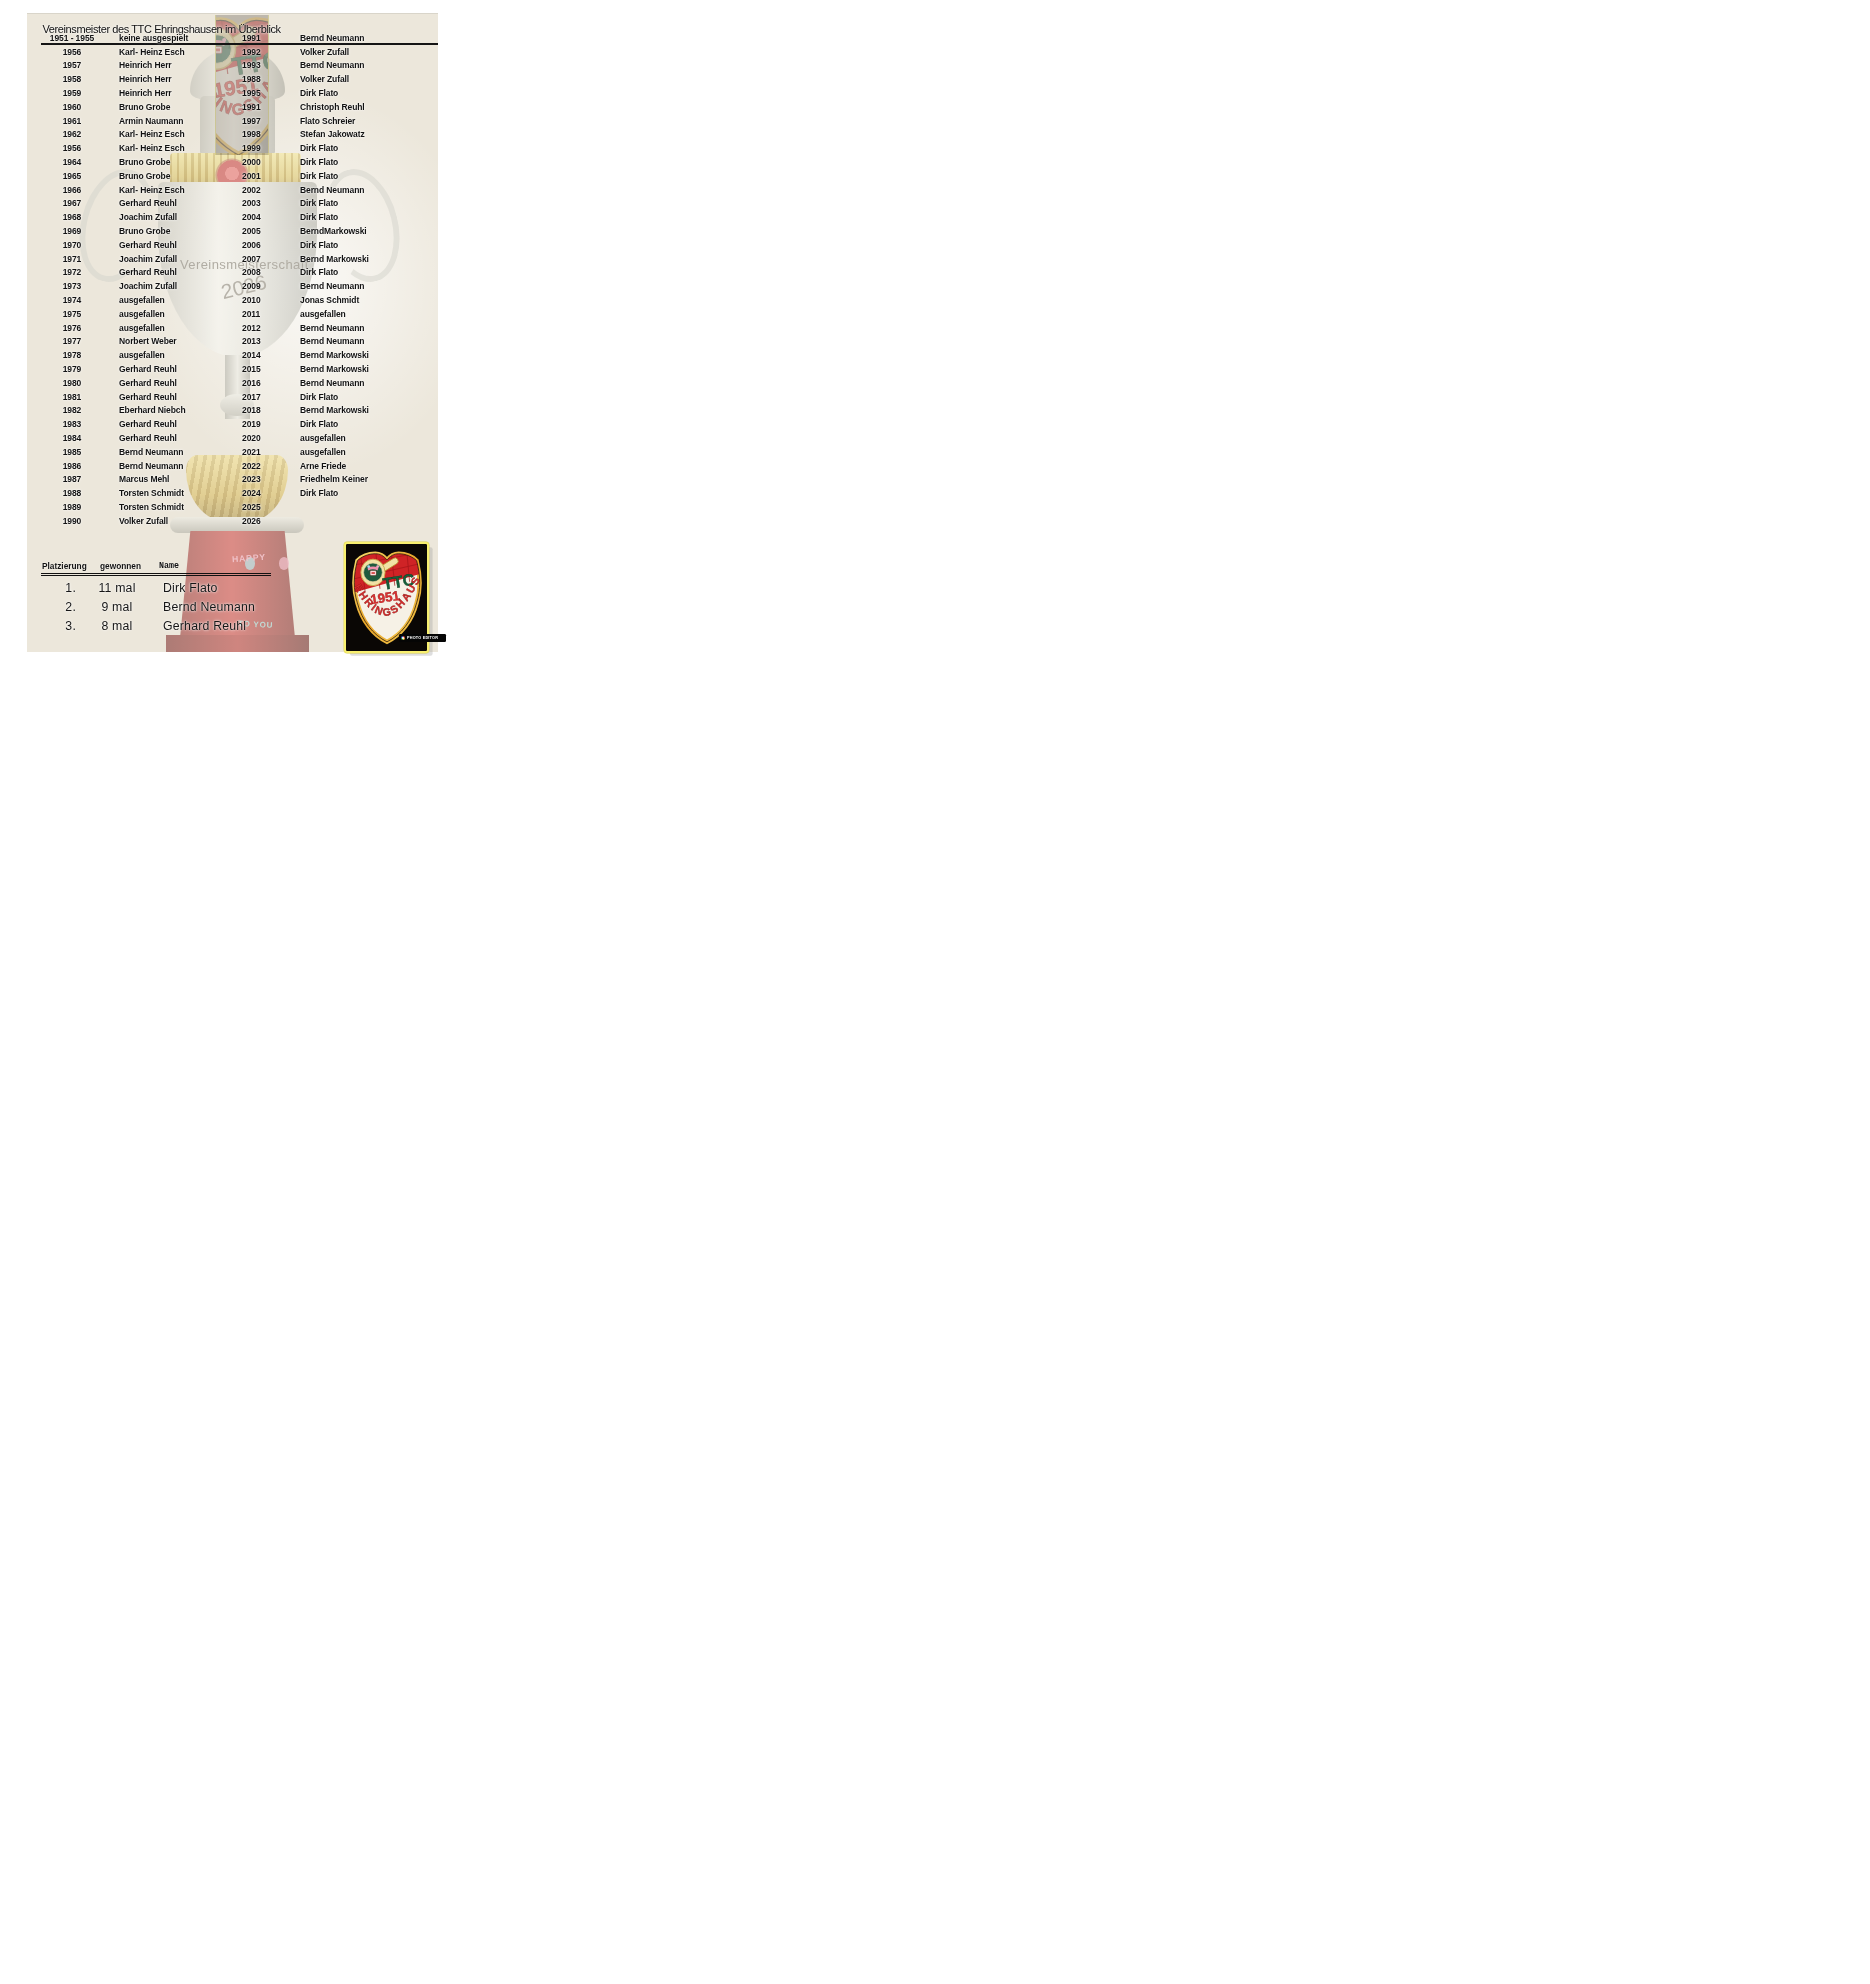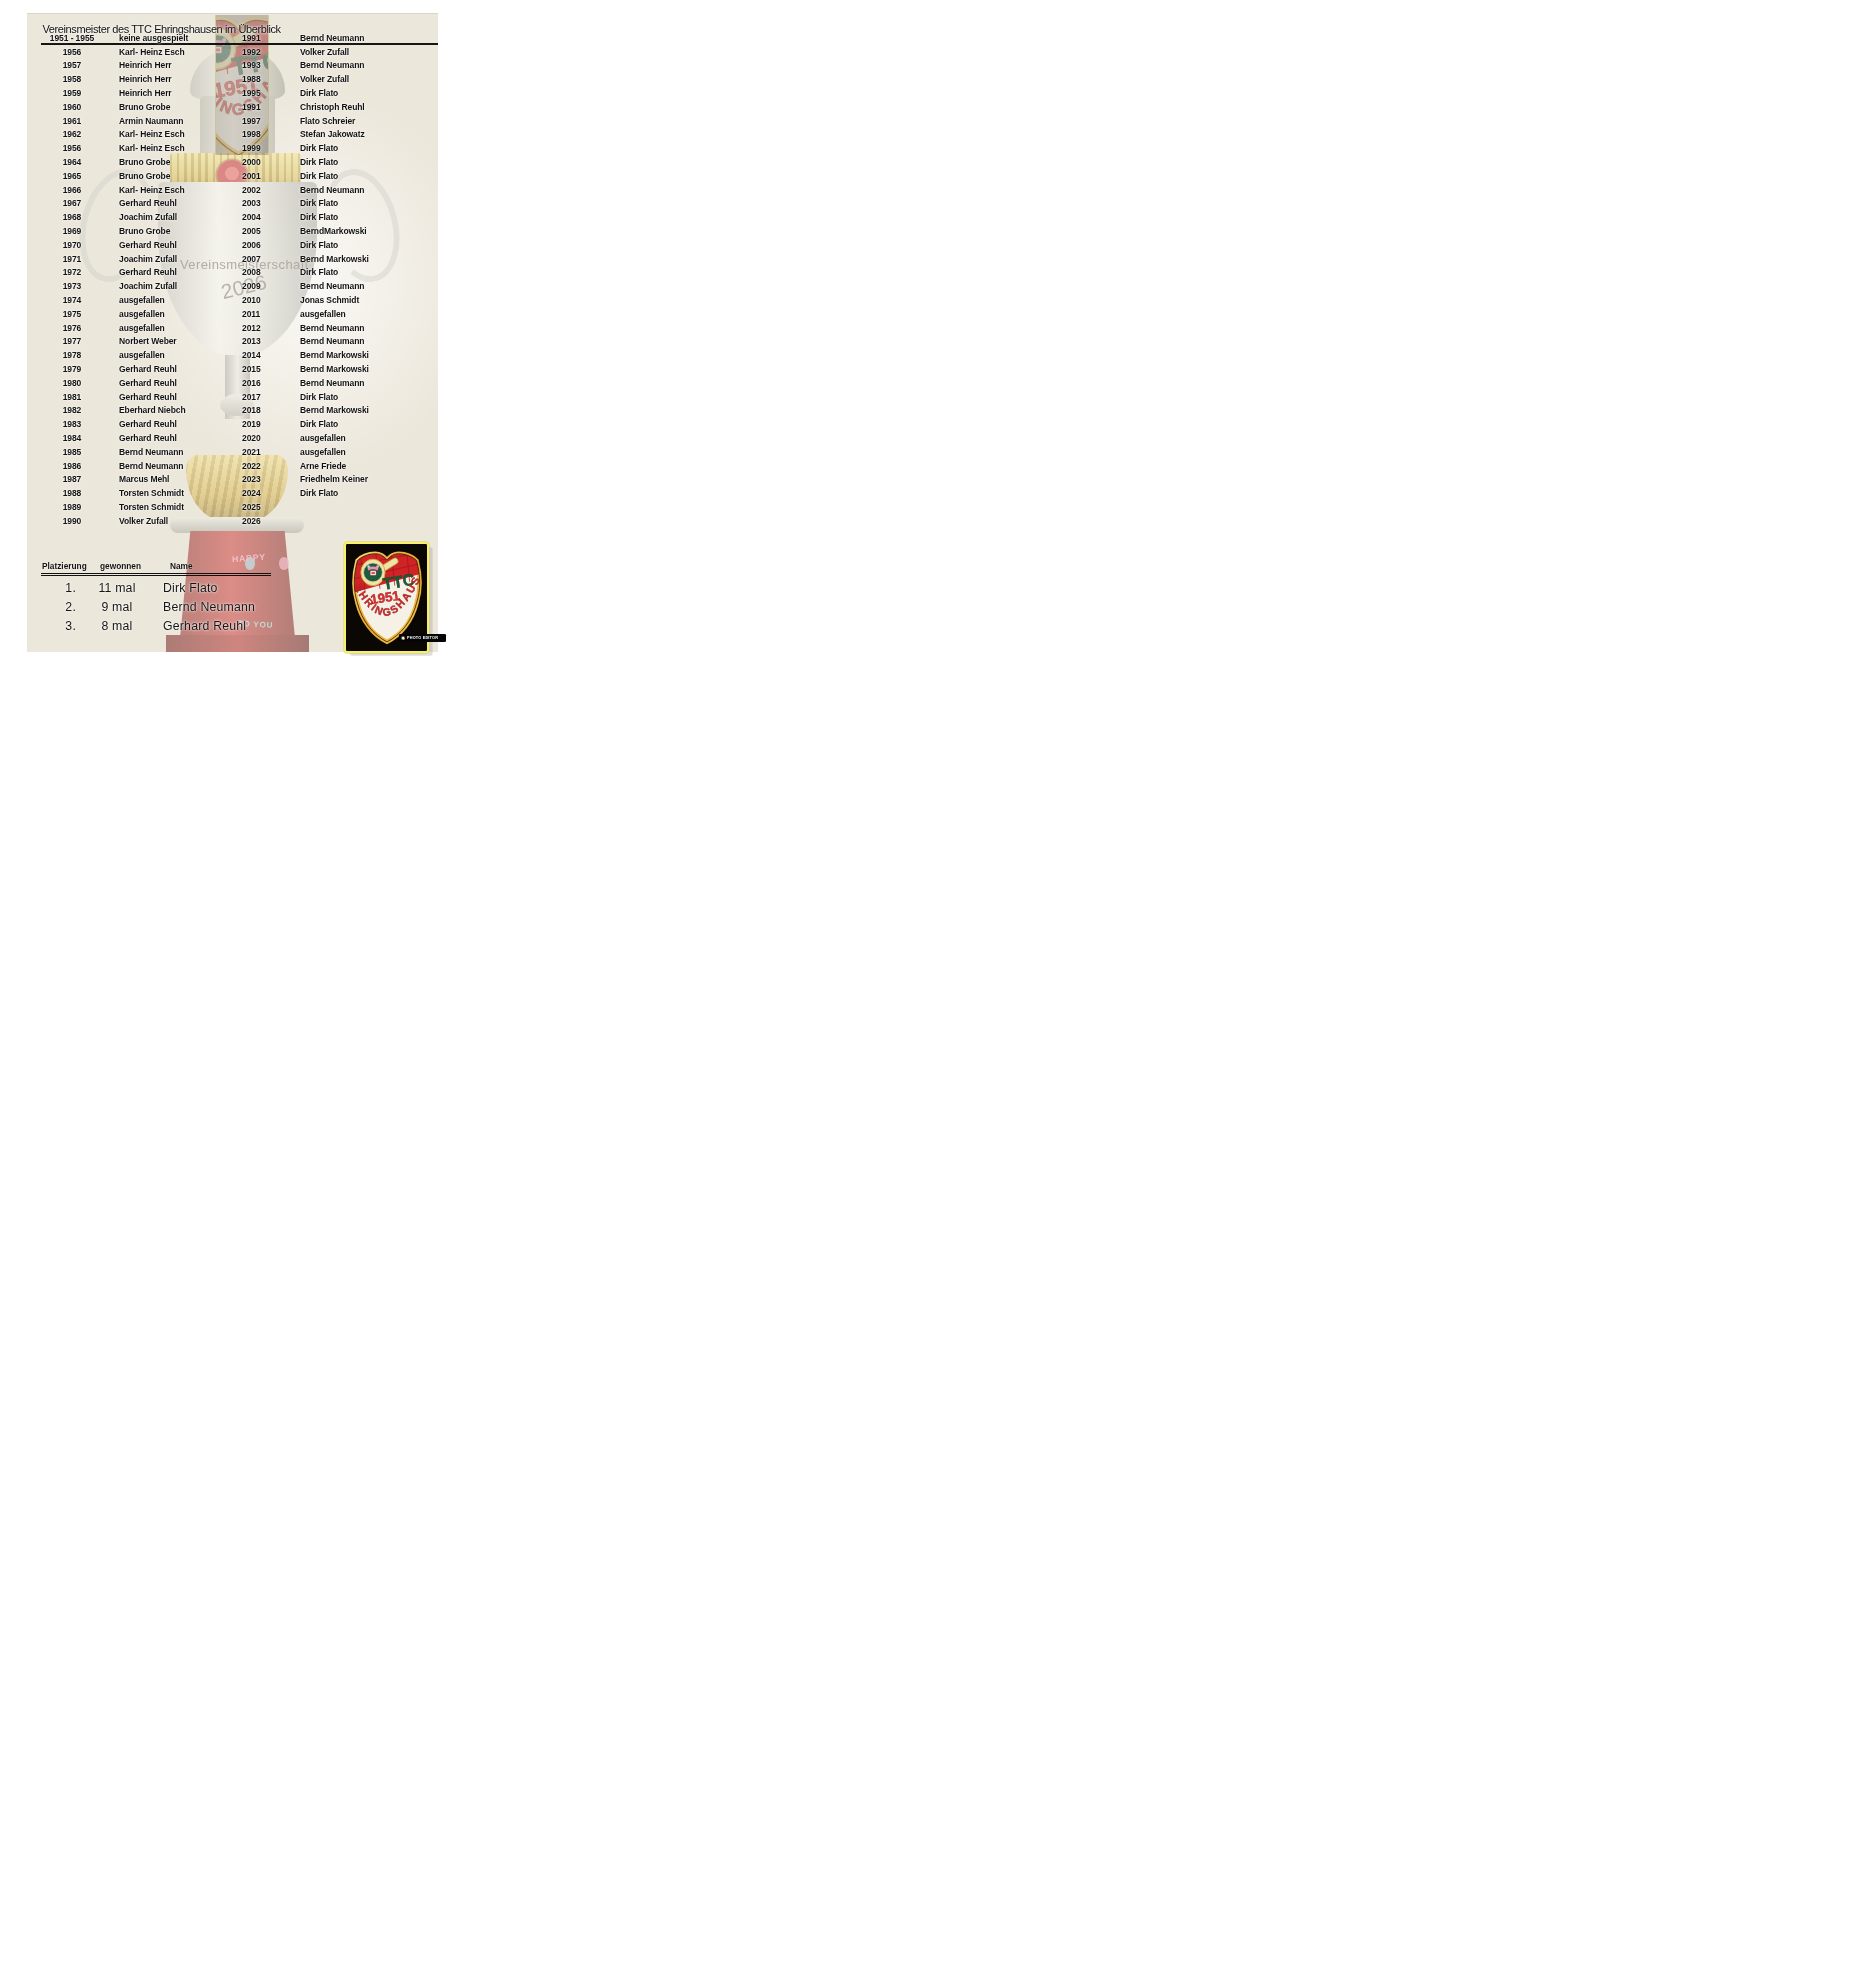--- a/index.html
+++ b/index.html
@@ -69,21 +69,21 @@
   .rrow{height:13.8px;display:grid;align-items:center;font-weight:bold;font-size:8.5px;letter-spacing:-0.1px;color:#121212;
     text-shadow:0 0 1.6px rgba(255,255,255,.95),0 0 3.6px rgba(255,255,255,.75);}
   .col-left .rrow{grid-template-columns:60px 1fr;}
   .col-left .year{text-align:center;}
   .col-left .rname{padding-left:17px;}
   .col-right .rrow{grid-template-columns:42px 1fr;gap:16px;}
   .col-right .year{text-align:left;}
   
   .rank-head{position:absolute;top:547px;z-index:3;font-weight:bold;font-size:8.3px;color:#121212;
     text-shadow:0 0 1.6px rgba(255,255,255,.95);}
-  .rh-platz{left:15px;} .rh-gew{left:73px;} .rh-name{left:143px;}
+  .rh-platz{left:15px;} .rh-gew{left:73px;} .rh-name{left:132px;font-family:Liberation Mono, monospace;}
   .rank-rule{position:absolute;left:14.3px;top:559px;width:230px;height:2.8px;z-index:3;
     border-top:1.6px solid #111;border-bottom:0.8px solid #111;box-sizing:border-box;}
   .rank-rows{position:absolute;left:0;top:564px;width:278px;z-index:3;display:flex;flex-direction:column;}
   .krow{height:19px;position:relative;font-size:12.3px;color:#161616;letter-spacing:0.2px;
     text-shadow:0 0 1.6px rgba(255,255,255,.95),0 0 3.6px rgba(255,255,255,.75);}
   .krow span{position:absolute;top:3.2px;}
   .kplatz{left:15px;width:34px;text-align:right;}
   .kgew{left:56px;width:68px;text-align:center;}
   .kname{left:136px;}
   

